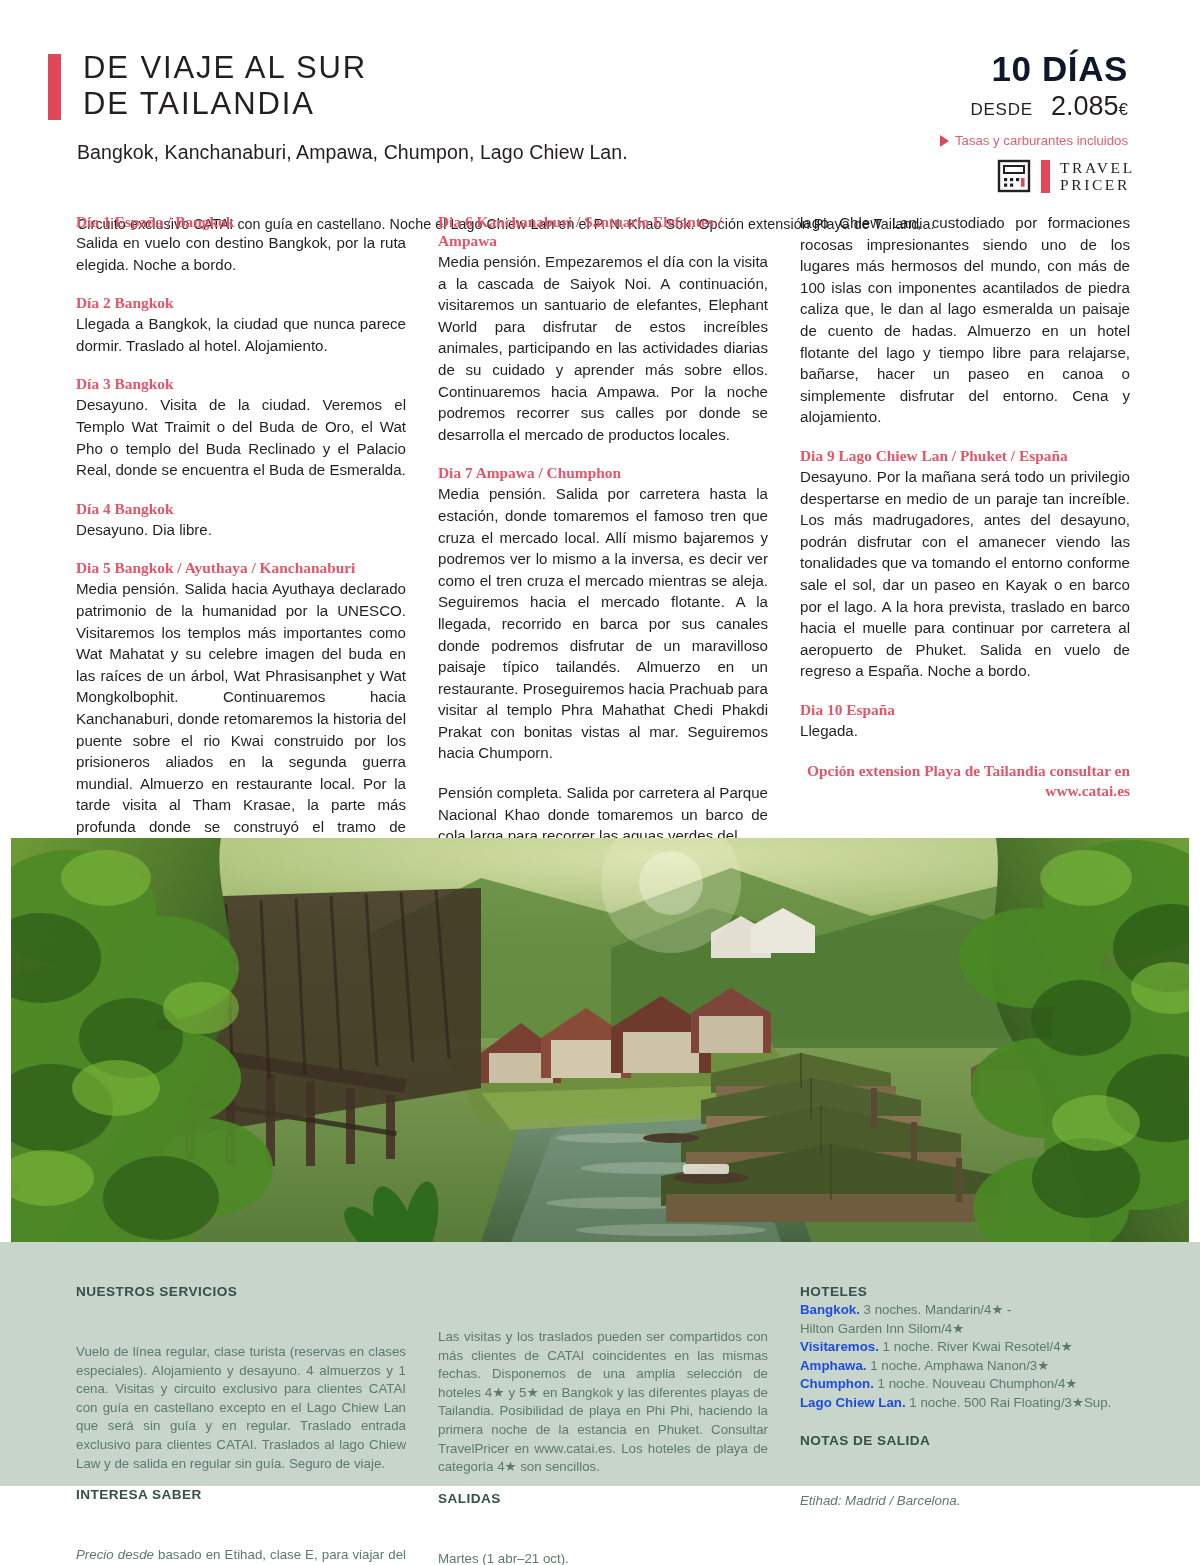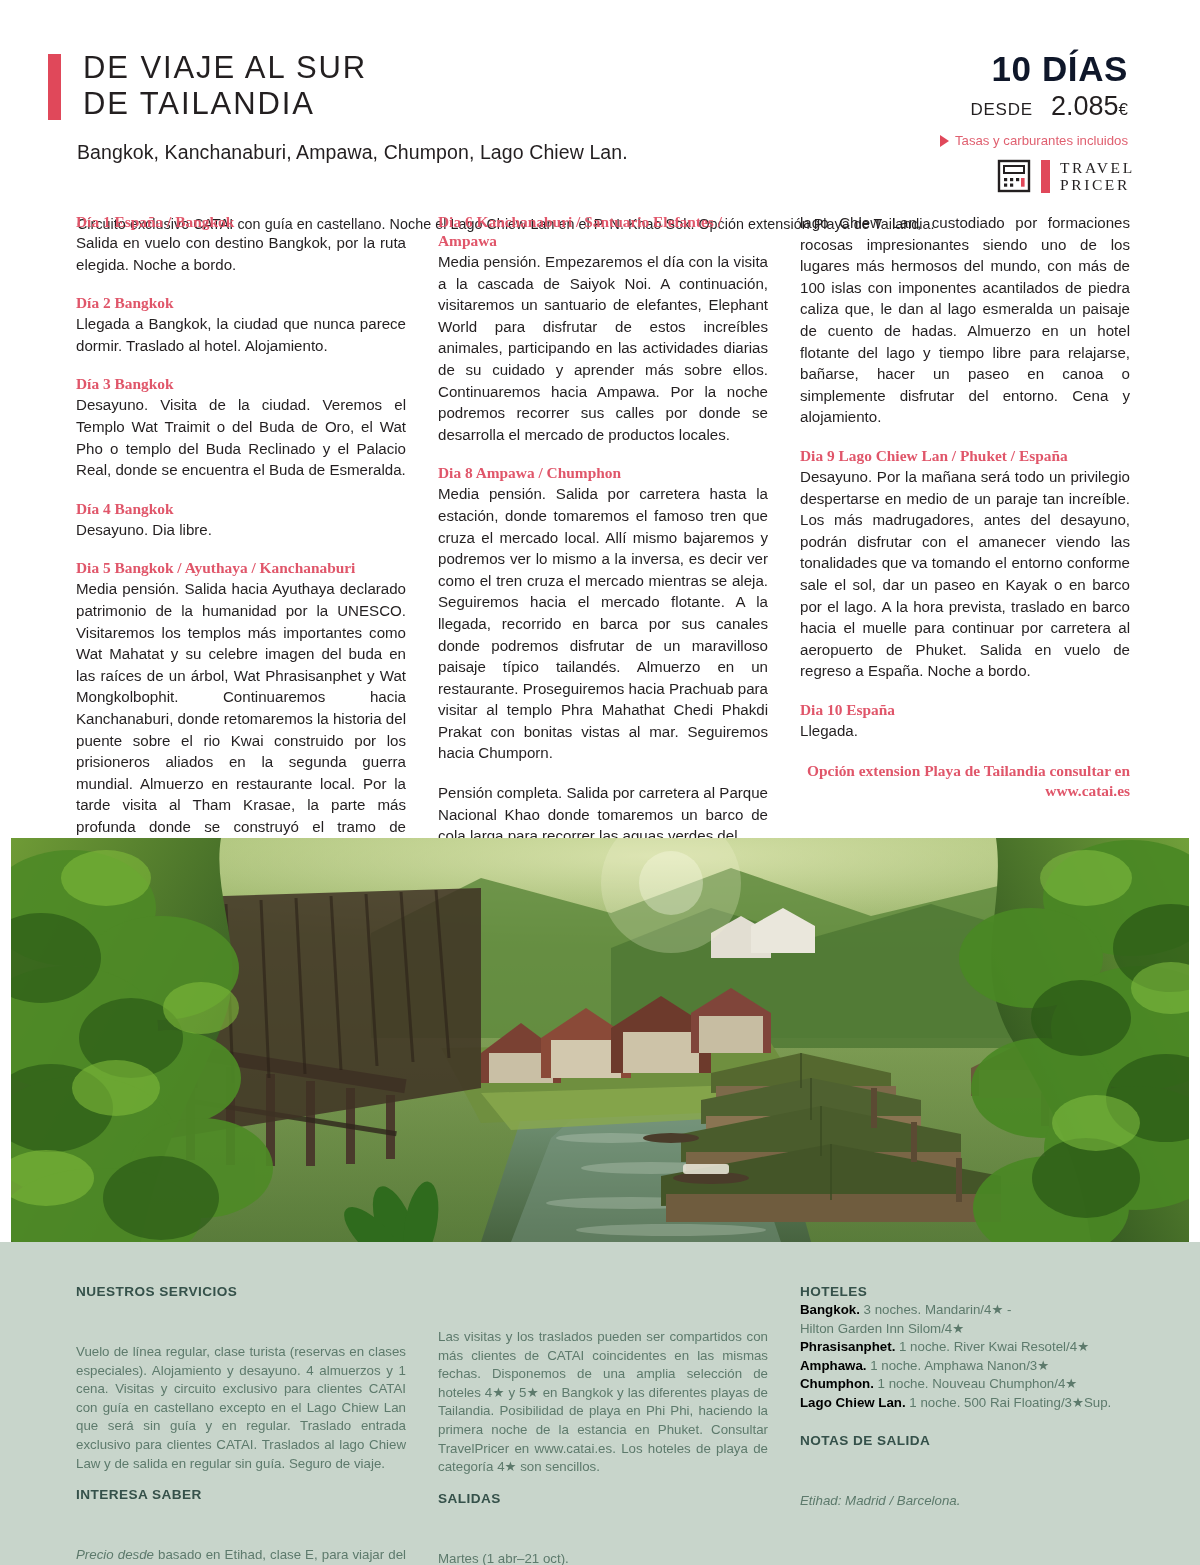--- a/index.html
+++ b/index.html
@@ -178,21 +178,21 @@
     overflow: hidden;
     background: #2c4f2a;
   }
   .photo svg { display: block; }
 
   
   .footer {
     position: absolute;
     left: 0; top: 1242px;
     width: 1200px;
-    height: 323px;
+    height: 244px;
     background: #c8d5cb;
   }
   .fcol {
     position: absolute;
     top: 42px;
     width: 330px;
     color: #4a6055;
   }
   .fcol-1 { left: 76px; }
   .fcol-2 { left: 438px; }
@@ -212,21 +212,21 @@
     margin-bottom: 14px;
     margin-top: 44px;
   }
   .fp.nomb { margin-bottom: 0; }
   .fp .ital { font-style: italic; }
   .hotel-line {
     font-size: 13.3px;
     line-height: 18.6px;
     color: #5d7a6c;
   }
-  .hotel-line b { color: #000000; }
+  .hotel-line b { color: #1d4ed8; }
 </style>
 </head>
 <body>
 
 <div class="page">
 
   <div class="header">
 
     <div class="title-block">
       <div class="title-bar"></div>
@@ -290,21 +290,21 @@
         <div class="day-p last">Media pensión. Salida hacia Ayuthaya declarado patrimonio de la humanidad por la UNESCO. Visitaremos los templos más importantes como Wat Mahatat y su celebre imagen del buda en las raíces de un árbol, Wat Phrasisanphet y Wat Mongkolbophit. Continuaremos hacia Kanchanaburi, donde retomaremos la historia del puente sobre el rio Kwai construido por los prisioneros aliados en la segunda guerra mundial. Almuerzo en restaurante local. Por la tarde visita al Tham Krasae, la parte más profunda donde se construyó el tramo de ferrocarril. Terminada la visita, tomaremos un barquito para llegar al hotel.</div>
       </div>
     </div>
 
     <div class="col col-2">
       <div>
         <div class="day-h">Dia 6 Kanchanaburi / Santuario Elefantes / Ampawa</div>
         <div class="day-p">Media pensión. Empezaremos el día con la visita a la cascada de Saiyok Noi. A continuación, visitaremos un santuario de elefantes, Elephant World para disfrutar de estos increíbles animales, participando en las actividades diarias de su cuidado y aprender más sobre ellos. Continuaremos hacia Ampawa. Por la noche podremos recorrer sus calles por donde se desarrolla el mercado de productos locales.</div>
       </div>
       <div>
-        <div class="day-h">Dia 8 Ampawa / Chumphon</div>
+        <div class="day-h">Dia 7 Ampawa / Chumphon</div>
         <div class="day-p">Media pensión. Salida por carretera hasta la estación, donde tomaremos el famoso tren que cruza el mercado local. Allí mismo bajaremos y podremos ver lo mismo a la inversa, es decir ver como el tren cruza el mercado mientras se aleja. Seguiremos hacia el mercado flotante. A la llegada, recorrido en barca por sus canales donde podremos disfrutar de un maravilloso paisaje típico tailandés. Almuerzo en un restaurante. Proseguiremos hacia Prachuab para visitar al templo Phra Mahathat Chedi Phakdi Prakat con bonitas vistas al mar. Seguiremos hacia Chumporn.</div>
       </div>
       <div>
         <div class="day-p last">Pensión completa. Salida por carretera al Parque Nacional Khao donde tomaremos un barco de cola larga para recorrer las aguas verdes del</div>
       </div>
     </div>
 
     <div class="col col-3">
       <div class="day-p">lago Chiew Lan, custodiado por formaciones rocosas impresionantes siendo uno de los lugares más hermosos del mundo, con más de 100 islas con imponentes acantilados de piedra caliza que, le dan al lago esmeralda un paisaje de cuento de hadas. Almuerzo en un hotel flotante del lago y tiempo libre para relajarse, bañarse, hacer un paseo en canoa o simplemente disfrutar del entorno. Cena y alojamiento.</div>
       <div>
@@ -518,21 +518,21 @@
       <div class="fp">Las visitas y los traslados pueden ser compartidos con más clientes de CATAI coincidentes en las mismas fechas. Disponemos de una amplia selección de hoteles 4★ y 5★ en Bangkok y las diferentes playas de Tailandia. Posibilidad de playa en Phi Phi, haciendo la primera noche de la estancia en Phuket.  Consultar TravelPricer en www.catai.es. Los hoteles de playa de categoría 4★ son sencillos.</div>
       <div class="fh">SALIDAS</div>
       <div class="fp nomb">Martes (1 abr–21 oct).</div>
     </div>
 
     <div class="fcol fcol-3">
       <div class="fh">HOTELES</div>
       <div>
         <div class="hotel-line"><b>Bangkok.</b><span> 3 noches. Mandarin/4★ -</span></div>
         <div class="hotel-line"><b></b><span>Hilton Garden Inn Silom/4★</span></div>
-        <div class="hotel-line"><b>Phrasisanphet.</b><span> 1 noche. River Kwai Resotel/4★</span></div>
+        <div class="hotel-line"><b>Visitaremos.</b><span> 1 noche. River Kwai Resotel/4★</span></div>
         <div class="hotel-line"><b>Amphawa.</b><span> 1 noche. Amphawa Nanon/3★</span></div>
         <div class="hotel-line"><b>Chumphon.</b><span> 1 noche. Nouveau Chumphon/4★</span></div>
         <div class="hotel-line"><b>Lago Chiew Lan.</b><span> 1 noche. 500 Rai Floating/3★Sup.</span></div>
       </div>
       <div class="fh" style="margin-top:20px;">NOTAS DE SALIDA</div>
       <div class="fp nomb" style="font-style:italic;">Etihad: Madrid / Barcelona.</div>
     </div>
 
   </div>
 

